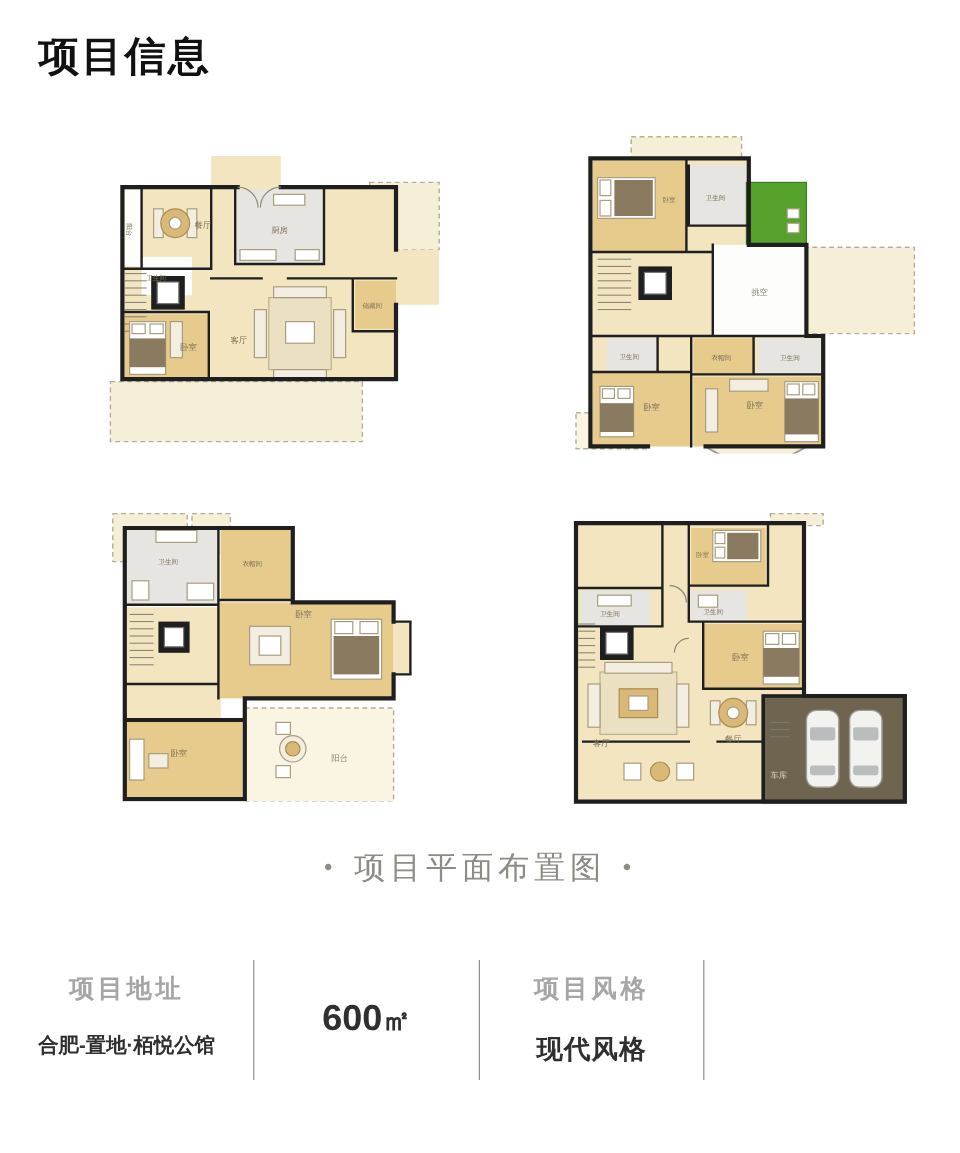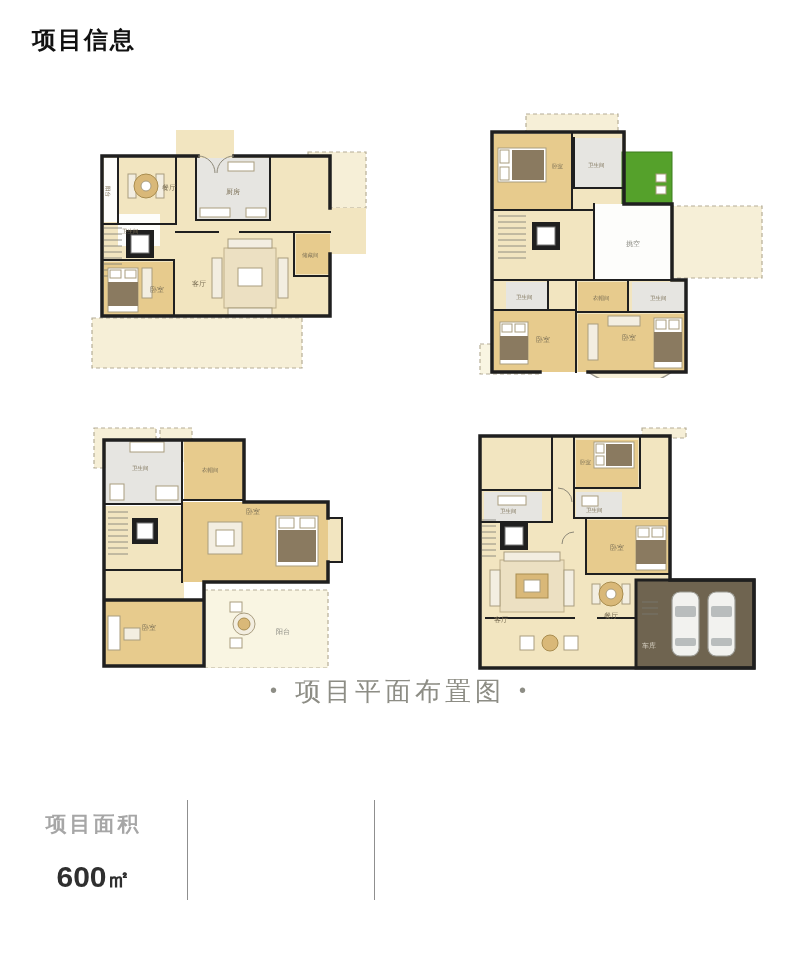--- a/index.html
+++ b/index.html
@@ -1,18 +1,18 @@
 <!DOCTYPE html>
 <html><head>
 <meta charset="utf-8">
 <style>
   html,body{margin:0;padding:0;background:#ffffff;}
   .page{position:relative;width:800px;height:961px;background:#ffffff;overflow:hidden;
         font-family:"Liberation Sans","DejaVu Sans",sans-serif;}
-  .page-title{position:absolute;left:32px;top:24px;font-size:24px;font-weight:800;
+  .page-title{position:absolute;left:32px;top:24px;font-size:34px;font-weight:800;
         color:#111111;letter-spacing:2px;}
   .plan{position:absolute;}
   
   .wall{fill:none;stroke:#1f1f1f;stroke-width:3.5;stroke-linecap:square;}
   .wall2{fill:none;stroke:#1f1f1f;stroke-width:2;stroke-linecap:square;}
   .thin{fill:none;stroke:#8d8878;stroke-width:1;}
   .cream{fill:#f2e5c0;}
   .wood{fill:#e7cb8d;}
   .groom{fill:#e6e5e1;}
   .whiteroom{fill:#fdfdfb;}
@@ -28,21 +28,21 @@
   .car{fill:#f2f2ef;stroke:#9b9b94;stroke-width:1.2;}
   .carwin{fill:#b9bdbd;}
   .elevC{fill:#1f1f1f;}
   .elevI{fill:#ffffff;stroke:#777;stroke-width:1;}
   .hatch{stroke:#7a7a72;stroke-width:0.8;}
   .rlabel{font-family:"DejaVu Sans",sans-serif;font-size:7px;fill:#7d7157;}
   .rlabel.sm{font-size:5.5px;}
   .rlabel.onwhite{fill:#8a8a82;}
   .rlabel.ongarage{fill:#d8d2c4;}
   
-  .caption{position:absolute;top:674px;left:0;width:800px;text-align:center;
+  .caption{position:absolute;top:706px;left:0;width:800px;text-align:center;
         color:#8d8d85;font-size:26px;letter-spacing:4px;font-weight:500;}
   .caption .dot{display:inline-block;margin:0 14px;transform:translateY(-3px);font-size:20px;}
   
   .info-row{position:absolute;top:800px;left:0;width:800px;height:100px;display:flex;}
   .info-col{box-sizing:border-box;text-align:center;padding-top:10px;}
   .info-col.c1{width:212px;border-right:1px solid #8f8f8f;}
   .info-col.c2{width:188px;border-right:1px solid #8f8f8f;}
   .info-col.c3{width:187px;border-right:1px solid #8f8f8f;}
   .info-col.c4{width:213px;}
   .info-label{font-size:21px;color:#a6a6a6;font-weight:600;letter-spacing:3px;}
@@ -301,21 +301,26 @@
     <text class="rlabel" x="36" y="200">客厅</text>
     <text class="rlabel" x="146" y="196">餐厅</text>
     <text class="rlabel ongarage" x="184" y="226">车库</text>
   </svg>
 
   <div class="caption">
     <span class="dot">•</span><span>项目平面布置图</span><span class="dot">•</span>
   </div>
 
   <div class="info-row">
+    <div class="info-col c1">
+      <div class="info-label">项目地址</div>
+      <div class="info-value addr">合肥-置地·栢悦公馆</div>
+    </div>
     <div class="info-col c2">
-      <div class="info-label">项目面积</div>
       <div class="info-value area"><span>600</span><span class="unit">㎡</span></div>
     </div>
     <div class="info-col c3">
+      <div class="info-label">项目风格</div>
+      <div class="info-value">现代风格</div>
     </div>
   </div>
 
 </div>
 
 </body></html>

